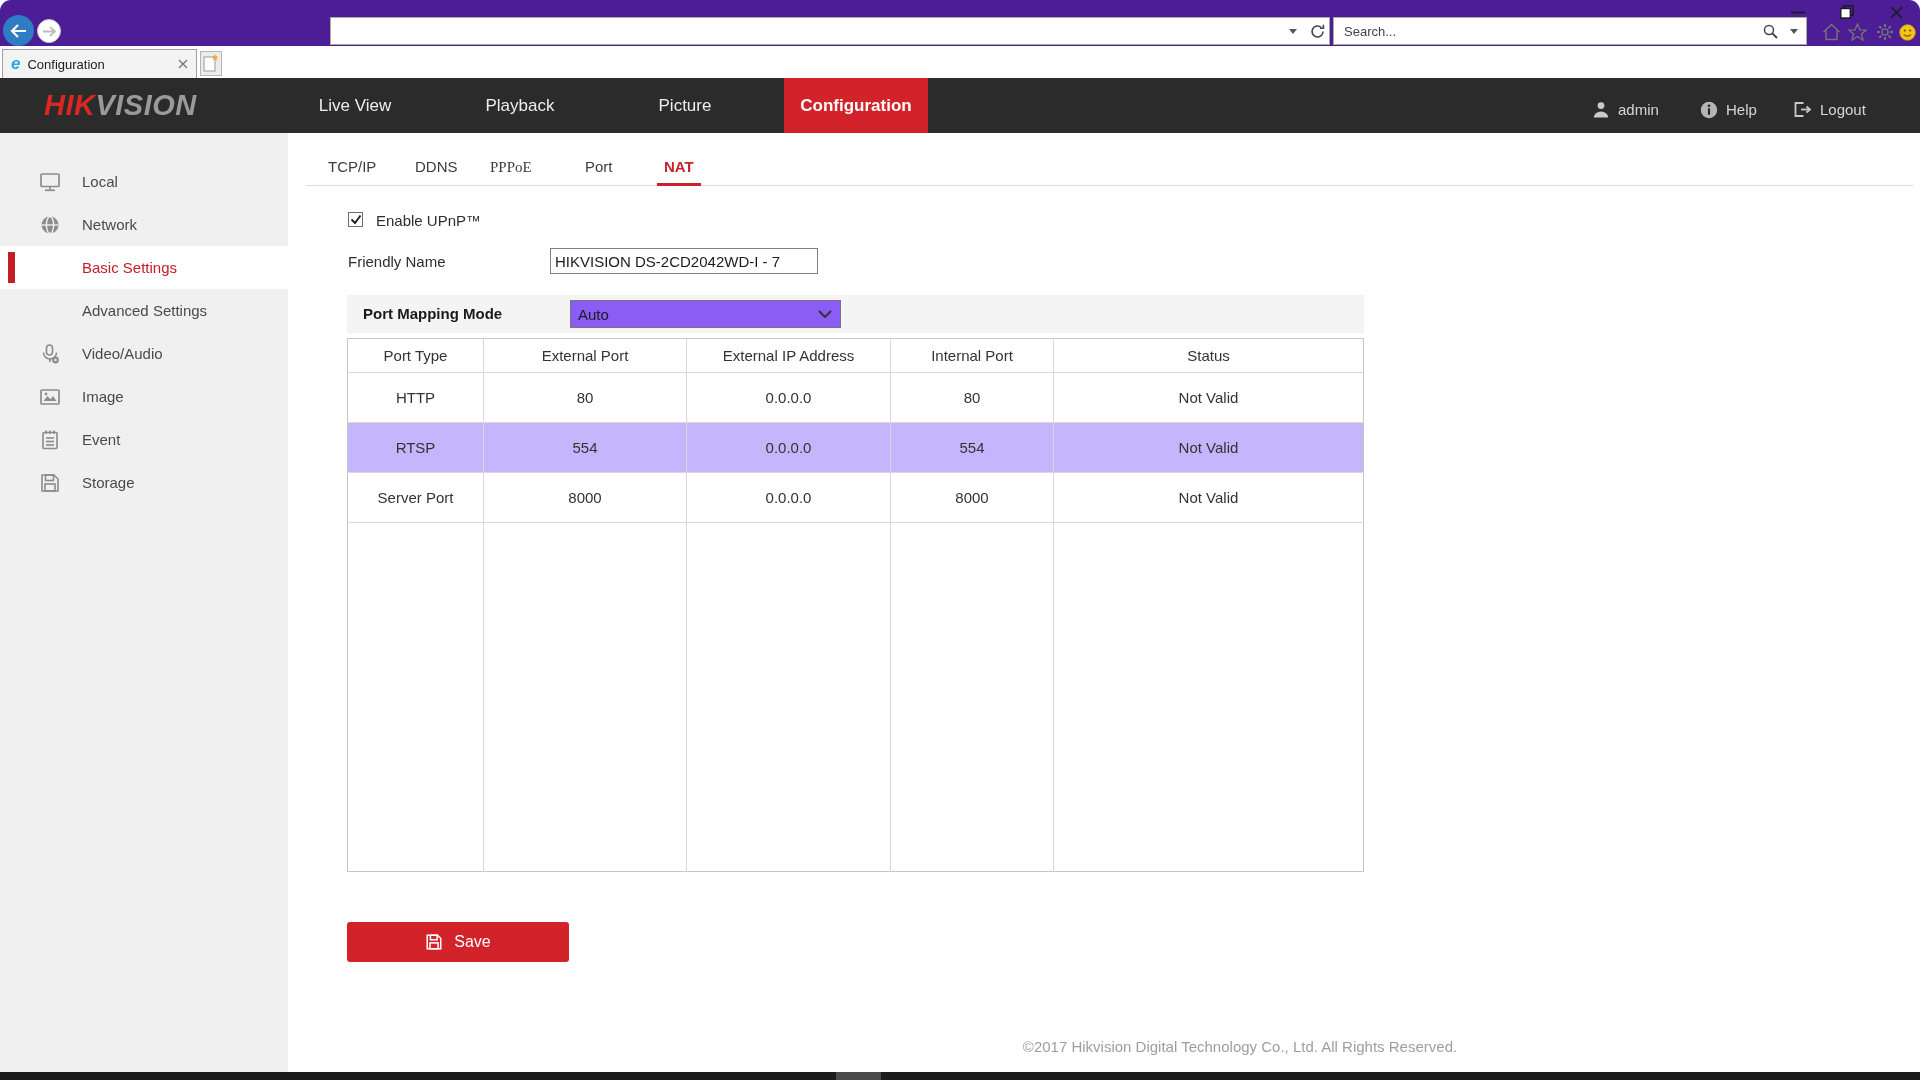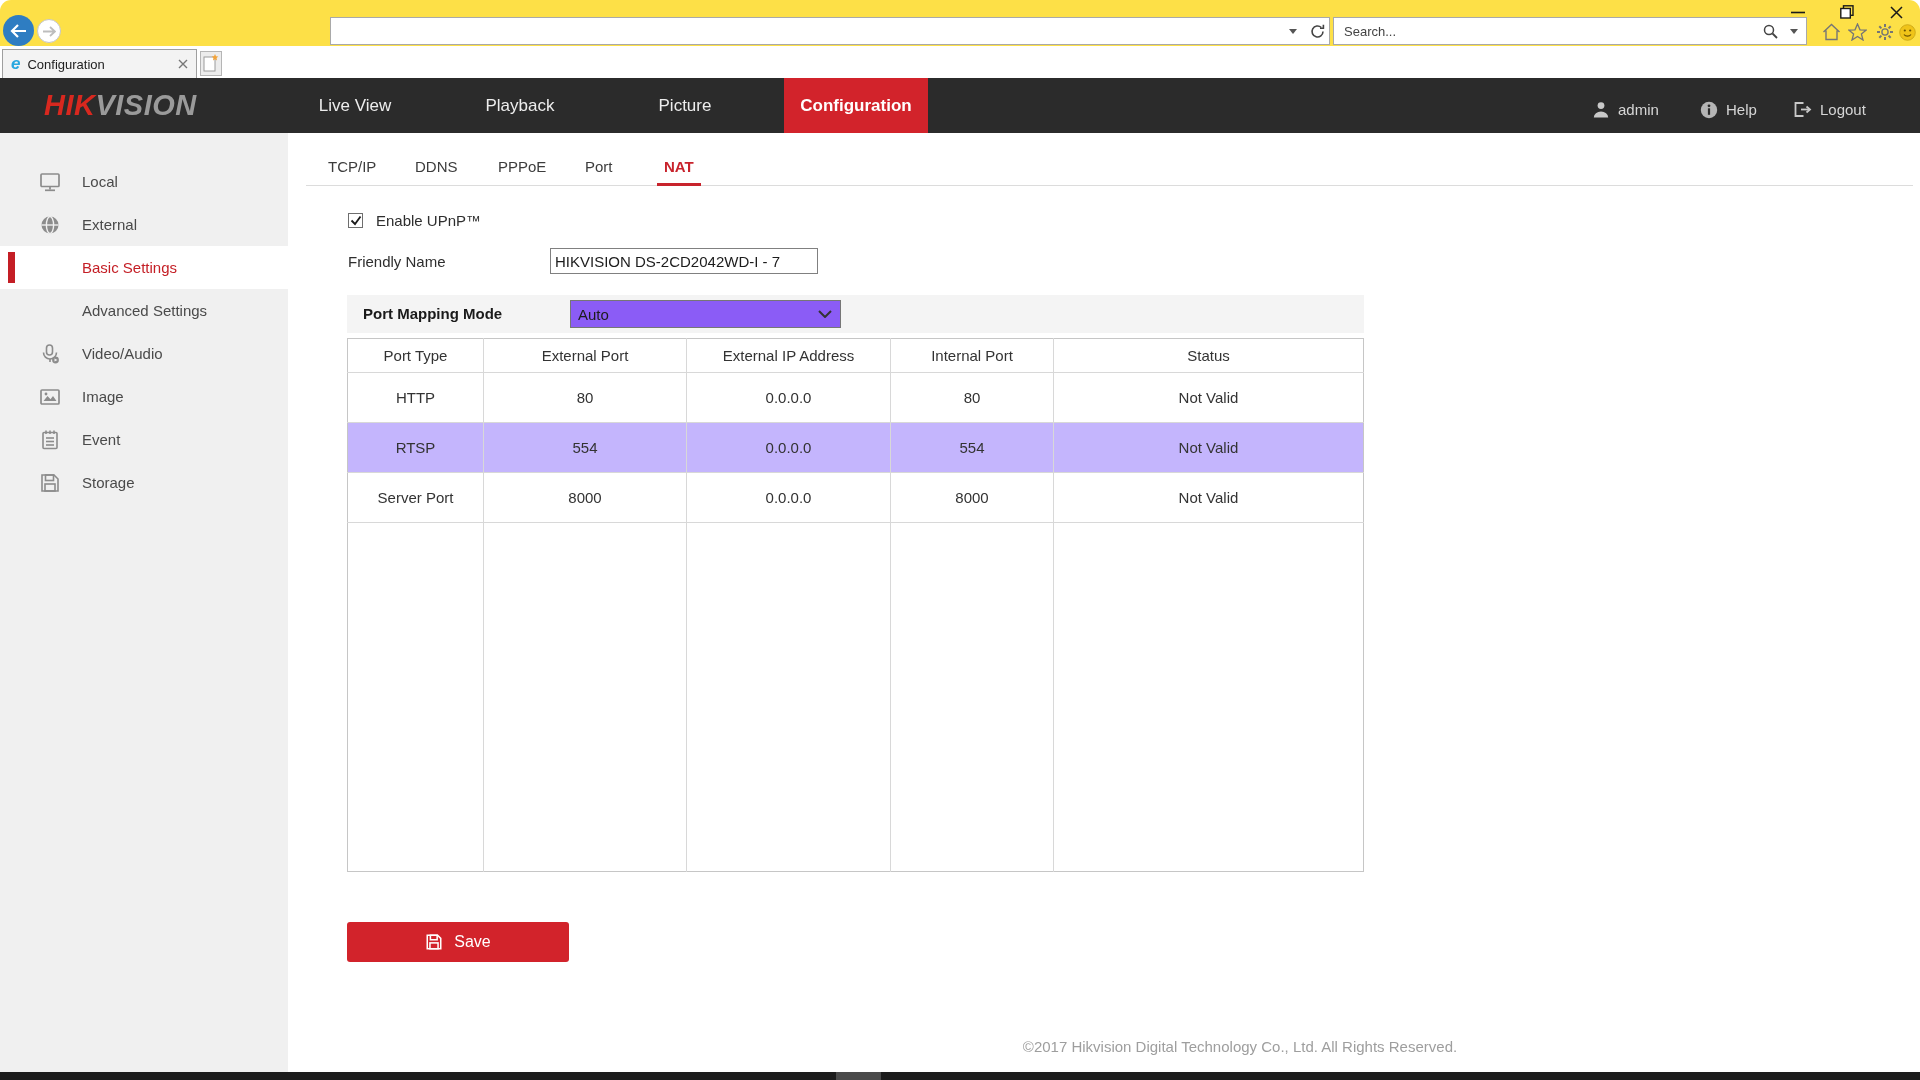--- a/index.html
+++ b/index.html
@@ -7,21 +7,21 @@
   body {
     font-family: "Liberation Sans", sans-serif;
     position: relative;
     background: #fff;
     overflow: hidden;
     color:#333;
   }
   :root { --accent:#d2232b; --header-bg:#2b2b2b; --sidebar-bg:#f0f0f0; }
 
   
-  .chrome { position:absolute; left:0; top:0; width:1920px; height:58px; background:#fde047;border-radius:11px; }
+  .chrome { position:absolute; left:0; top:0; width:1920px; height:58px; background:#4c1d95;border-radius:11px; }
   .btn-back { position:absolute; left:3px; top:15px; width:31px; height:31px; border-radius:50%;
     background:#2e7dc2; display:flex; align-items:center; justify-content:center; }
   .btn-fwd { position:absolute; left:37px; top:19px; width:24px; height:24px; border-radius:50%;
     border:1px solid #c6c6c6; background:#fff; display:flex; align-items:center; justify-content:center; }
   .addressbar { position:absolute; left:330px; top:17px; width:1000px; height:28px;
     border:1px solid #a9a9a9; background:#fff; display:flex; align-items:center; }
   .addressbar input { flex:1; border:none; outline:none; font:13px "Liberation Sans",sans-serif; padding:0 8px; }
   .bar-btn { width:24px; height:100%; display:flex; align-items:center; justify-content:center; }
   .searchbox { position:absolute; left:1333px; top:17px; width:474px; height:28px;
     border:1px solid #a9a9a9; background:#fff; display:flex; align-items:center; }
@@ -60,21 +60,21 @@
   .s-item.sel { background:#fff; }
   .s-item.sel .lb { color:#c41e25; font-weight:normal; }
   .s-item.sel .bar { position:absolute; left:8px; top:6px; width:7px; height:31px; background:#c41e25; }
 
   
   .content { position:absolute; left:288px; top:133px; width:1632px; height:939px; background:#fff; }
   .substrip { position:absolute; left:18px; top:17px; width:1607px; height:36px; border-bottom:1px solid #dcdcdc; }
   .subtab { position:absolute; top:2px; height:34px; line-height:30px; font-size:15px; color:#3c3c3c; cursor:default; }
   .subtab.active { color:#c8232c; font-weight:bold; border-bottom:3px solid #c8232c; padding:0 7px;text-align:center; }
 
-  .chkrow { position:absolute; left:60px; top:79px; display:flex; align-items:center; }
+  .chkrow { position:absolute; left:60px; top:79px; display:flex; }
   .checkbox { width:15px; height:15px; border:1px solid #6e6e6e; background:#fff;
     display:flex; align-items:center; justify-content:center; }
   .chkrow .lb { margin-left:13px; font-size:15px; color:#2e2e2e; }
 
   .fn-label { position:absolute; left:60px; top:120px; font-size:15px; color:#2e2e2e; }
   .fn-input { position:absolute; left:262px; top:115px; width:268px; height:26px;
     border:1px solid #808080; font:15px "Liberation Sans",sans-serif; padding:0 4px; color:#1c1c1c; }
 
   .pmband { position:absolute; left:59px; top:162px; width:1017px; height:38px; background:#f4f4f4; }
   .pm-label { position:absolute; left:16px; top:0; line-height:38px; font-size:15px; font-weight:bold; color:#1a1a1a; }
@@ -261,21 +261,21 @@
     <span class="lb">Local</span>
   </div>
   <div class="s-item">
     <span class="ic">
       <svg width="22" height="22" viewBox="0 0 22 22">
           <circle cx="11" cy="11" r="8.5" fill="#8c8c8c"></circle>
           <ellipse cx="11" cy="11" rx="3.6" ry="8.5" fill="none" stroke="#f0f0f0" stroke-width="1.4"></ellipse>
           <line x1="2.5" y1="11" x2="19.5" y2="11" stroke="#f0f0f0" stroke-width="1.4"></line>
         </svg>
     </span>
-    <span class="lb">External</span>
+    <span class="lb">Network</span>
   </div>
   <div class="s-item sub sel">
     <span class="bar"></span>
     <span class="lb">Basic Settings</span>
   </div>
   <div class="s-item sub">
     <span class="lb">Advanced Settings</span>
   </div>
   <div class="s-item">
     <span class="ic">
@@ -323,21 +323,21 @@
     </span>
     <span class="lb">Storage</span>
   </div>
 </div>
 
 <div class="content">
 
   <div class="substrip">
     <span class="subtab" style="left:22px;">TCP/IP</span>
     <span class="subtab" style="left:109px;">DDNS</span>
-    <span class="subtab" style="left:192px;">PPPoE</span>
+    <span class="subtab" style="left:184px;font-family:Liberation Serif, serif;">PPPoE</span>
     <span class="subtab" style="left:279px;">Port</span>
     <span class="subtab active" style="left:351px;">NAT</span>
   </div>
 
   <div class="chkrow">
     <span class="checkbox">
       <svg width="12" height="11" viewBox="0 0 12 11">
           <path d="M1.5 5.5 L5 9 L10.5 1.5" fill="none" stroke="#1a1a1a" stroke-width="1.8"></path>
         </svg>
     </span>

